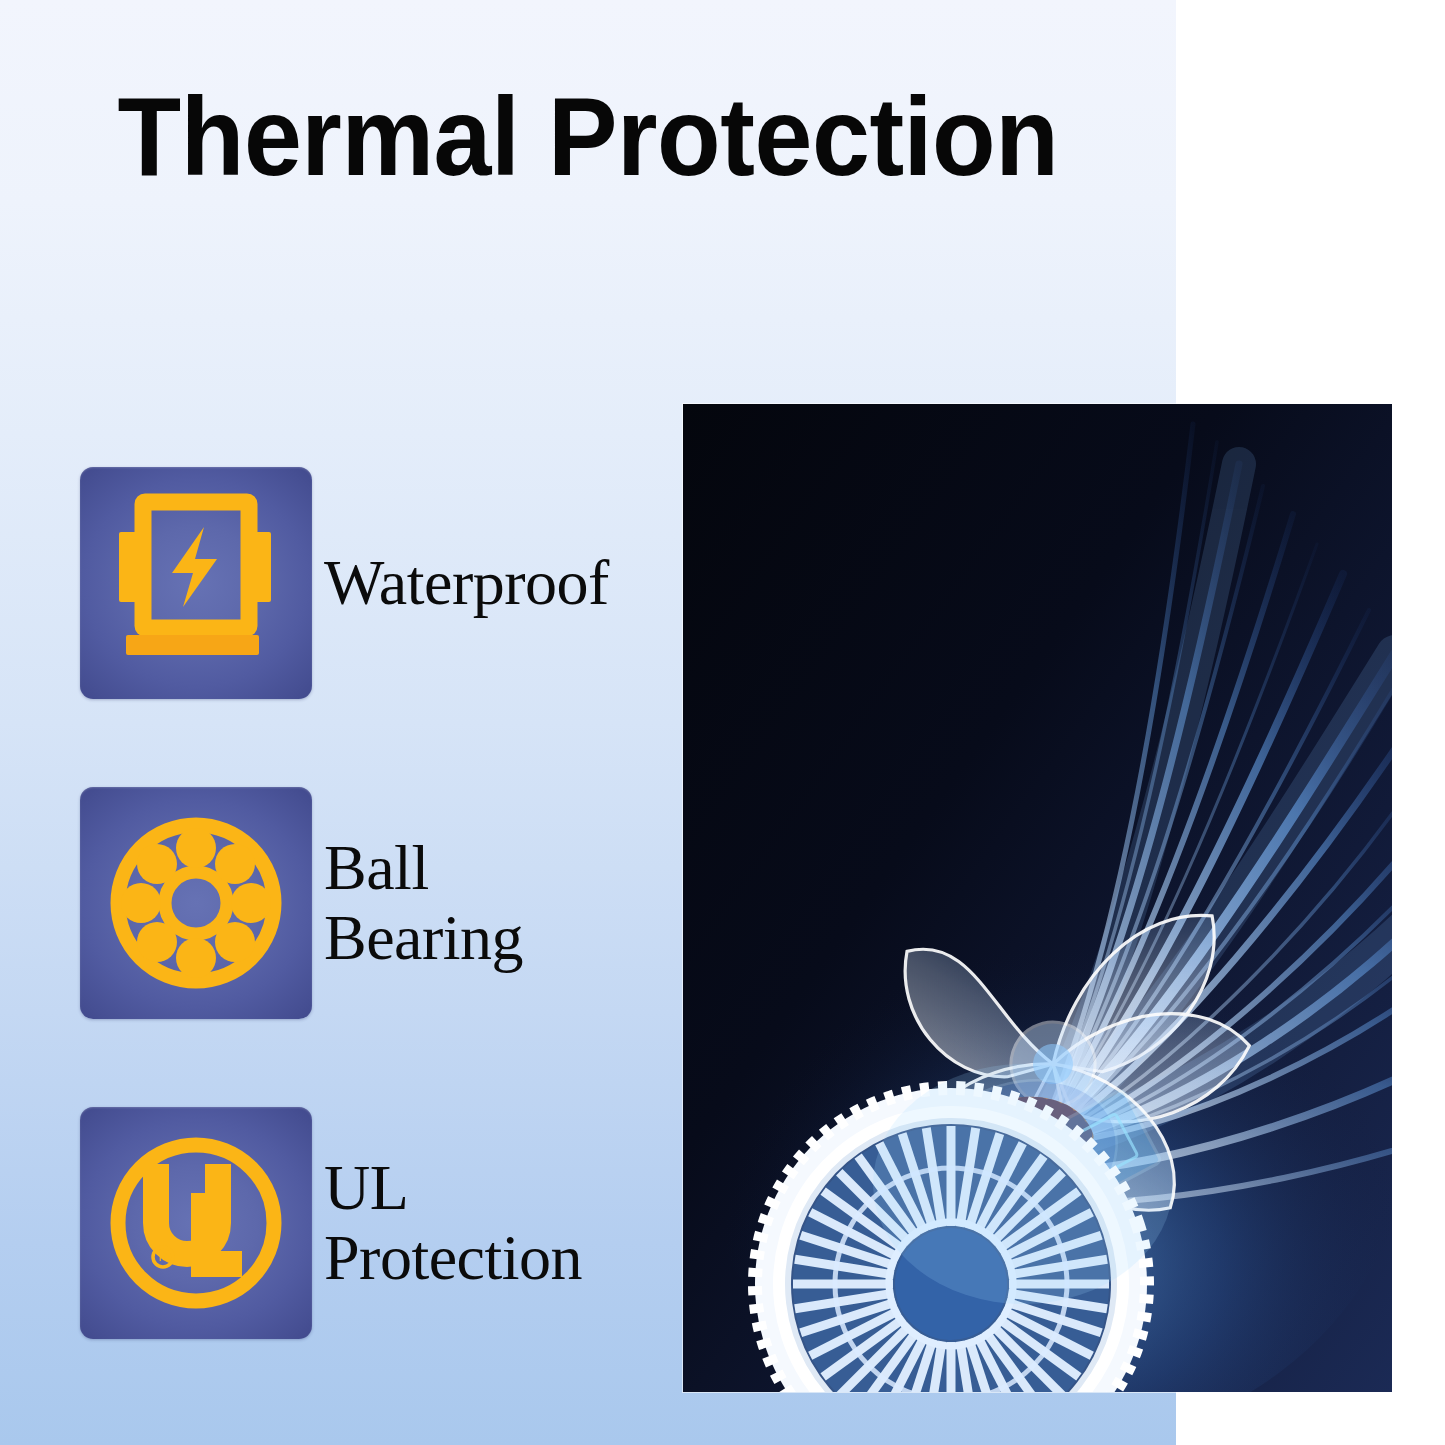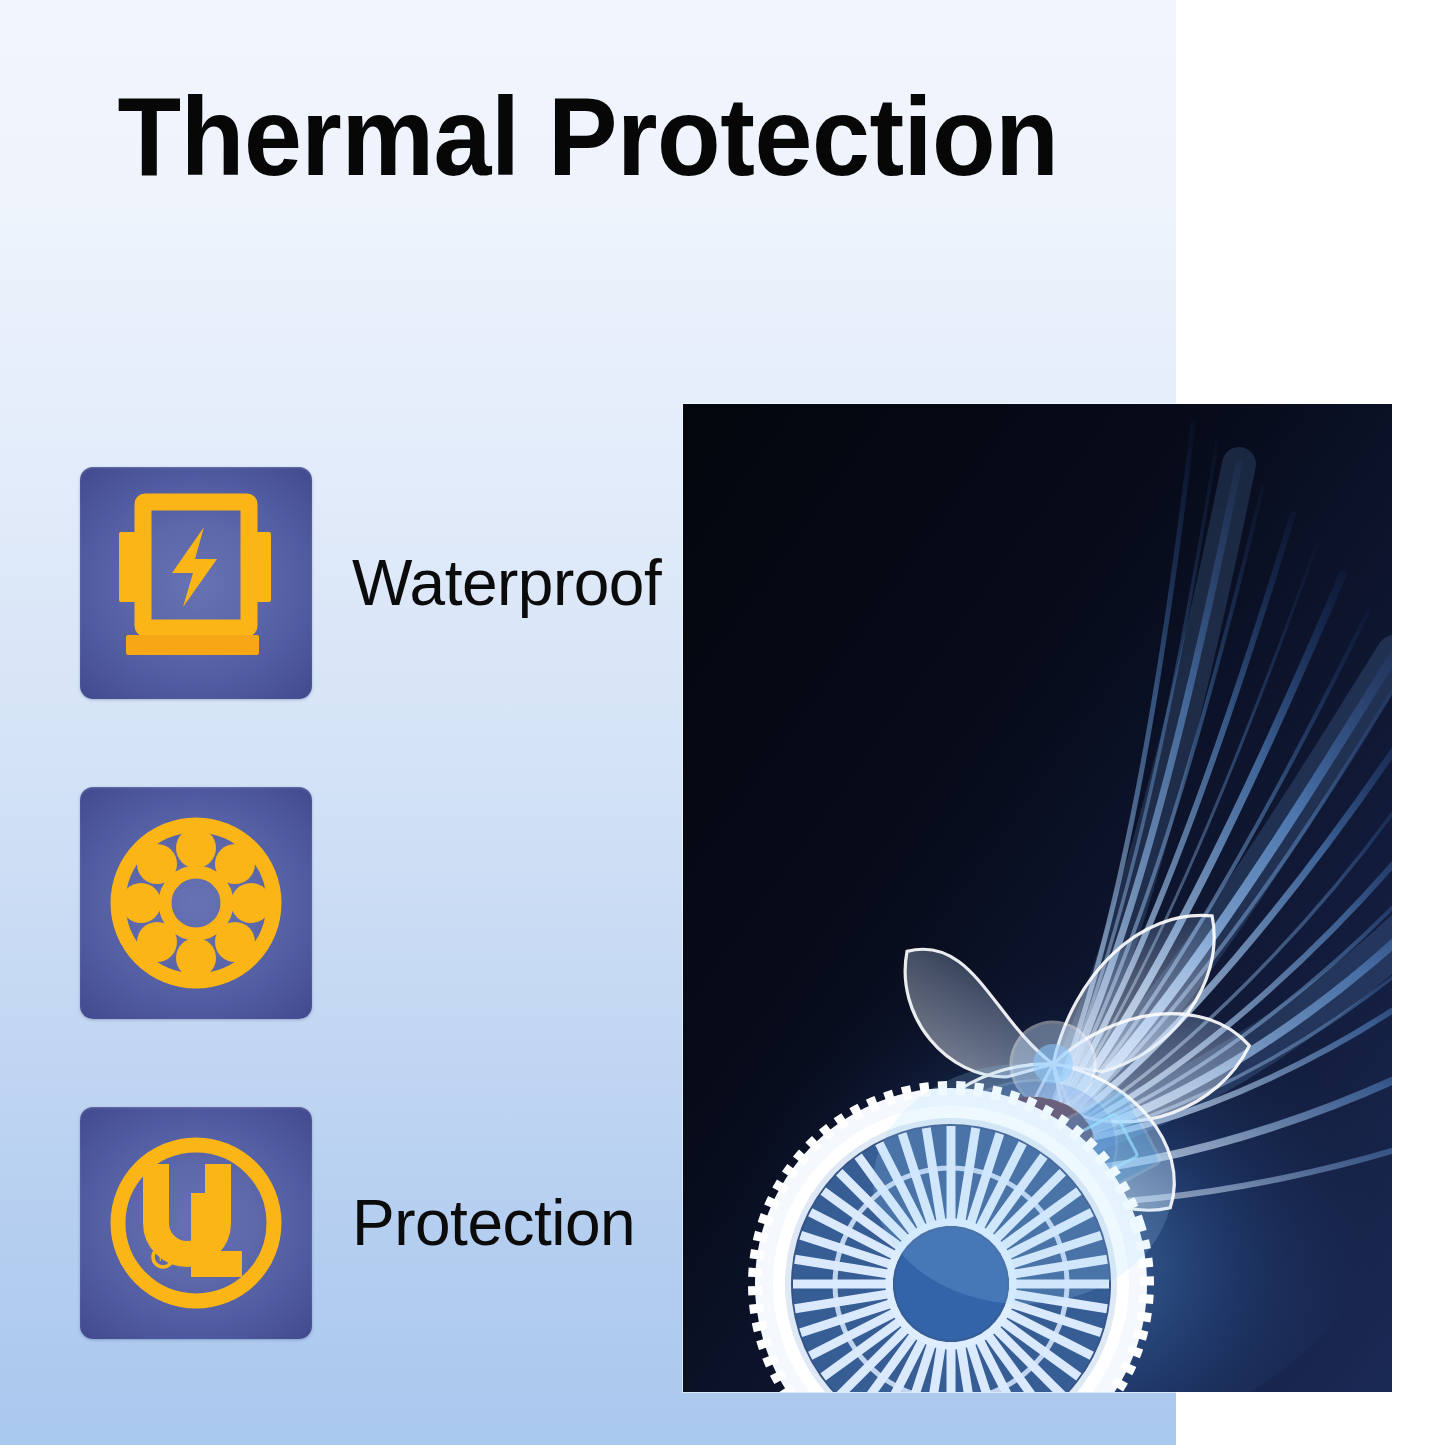--- a/index.html
+++ b/index.html
@@ -72,27 +72,27 @@
   .tile::after{
     content:"";
     position:absolute; inset:0;
     border-radius:13px;
     box-shadow:inset 0 1px 2px rgba(255,255,255,0.18);
     pointer-events:none;
   }
   .tile svg { position:absolute; inset:0; width:100%; height:100%; }
 
   .flabel {
-    margin-left:40px;
+    margin-left:12px;
     font-size:64px;
     line-height:1.10;
     font-weight:400;
     color:#0b0b0b;
     letter-spacing:-0.5px;
-    font-family:Liberation Sans, sans-serif;
+    font-family:Liberation Serif, serif;
   }
   .flabel span { display:block; }
 
   
   #photo {
     position:absolute;
     left:683px; top:404px;
     width:709px; height:988px;
     background:#05070f;
     overflow:hidden;
@@ -142,36 +142,41 @@
             <circle cx="155" cy="77" r="20"></circle>
             <circle cx="171" cy="116" r="20"></circle>
             <circle cx="155" cy="155" r="20"></circle>
             <circle cx="116" cy="171" r="20"></circle>
             <circle cx="77" cy="155" r="20"></circle>
             <circle cx="61" cy="116" r="20"></circle>
             <circle cx="77" cy="77" r="20"></circle>
           </g>
         </svg>
       </div>
+      <div class="flabel">
+        <span>Ball</span>
+        <span>Bearing</span>
+      </div>
     </div>
 
     <div class="feature">
       <div class="tile">
         <svg viewBox="0 0 232 232">
           <circle cx="116" cy="116" r="78" fill="none" stroke="#FBB516" stroke-width="15"></circle>
 
           <path d="M76 57 L76 116 A31 31 0 0 0 138 116 L138 57" fill="none" stroke="#FBB516" stroke-width="26" stroke-linecap="butt"></path>
 
           <path d="M124 86 L124 157 L162 157" fill="none" stroke="#FBB516" stroke-width="26" stroke-linecap="butt"></path>
 
           <circle cx="83" cy="150" r="10" fill="none" stroke="#FBB516" stroke-width="3.5"></circle>
           <text x="83" y="154" font-size="12" fill="#FBB516" text-anchor="middle" font-family="Liberation Sans, sans-serif">R</text>
         </svg>
       </div>
       <div class="flabel">
+        <span>UL</span>
         <span>Protection</span>
       </div>
     </div>
 
   </div>
 
   <div id="photo">
     <svg viewBox="0 0 709 988" preserveAspectRatio="none">
       <defs>
         <linearGradient id="bg" x1="0" y1="0" x2="1" y2="1">

